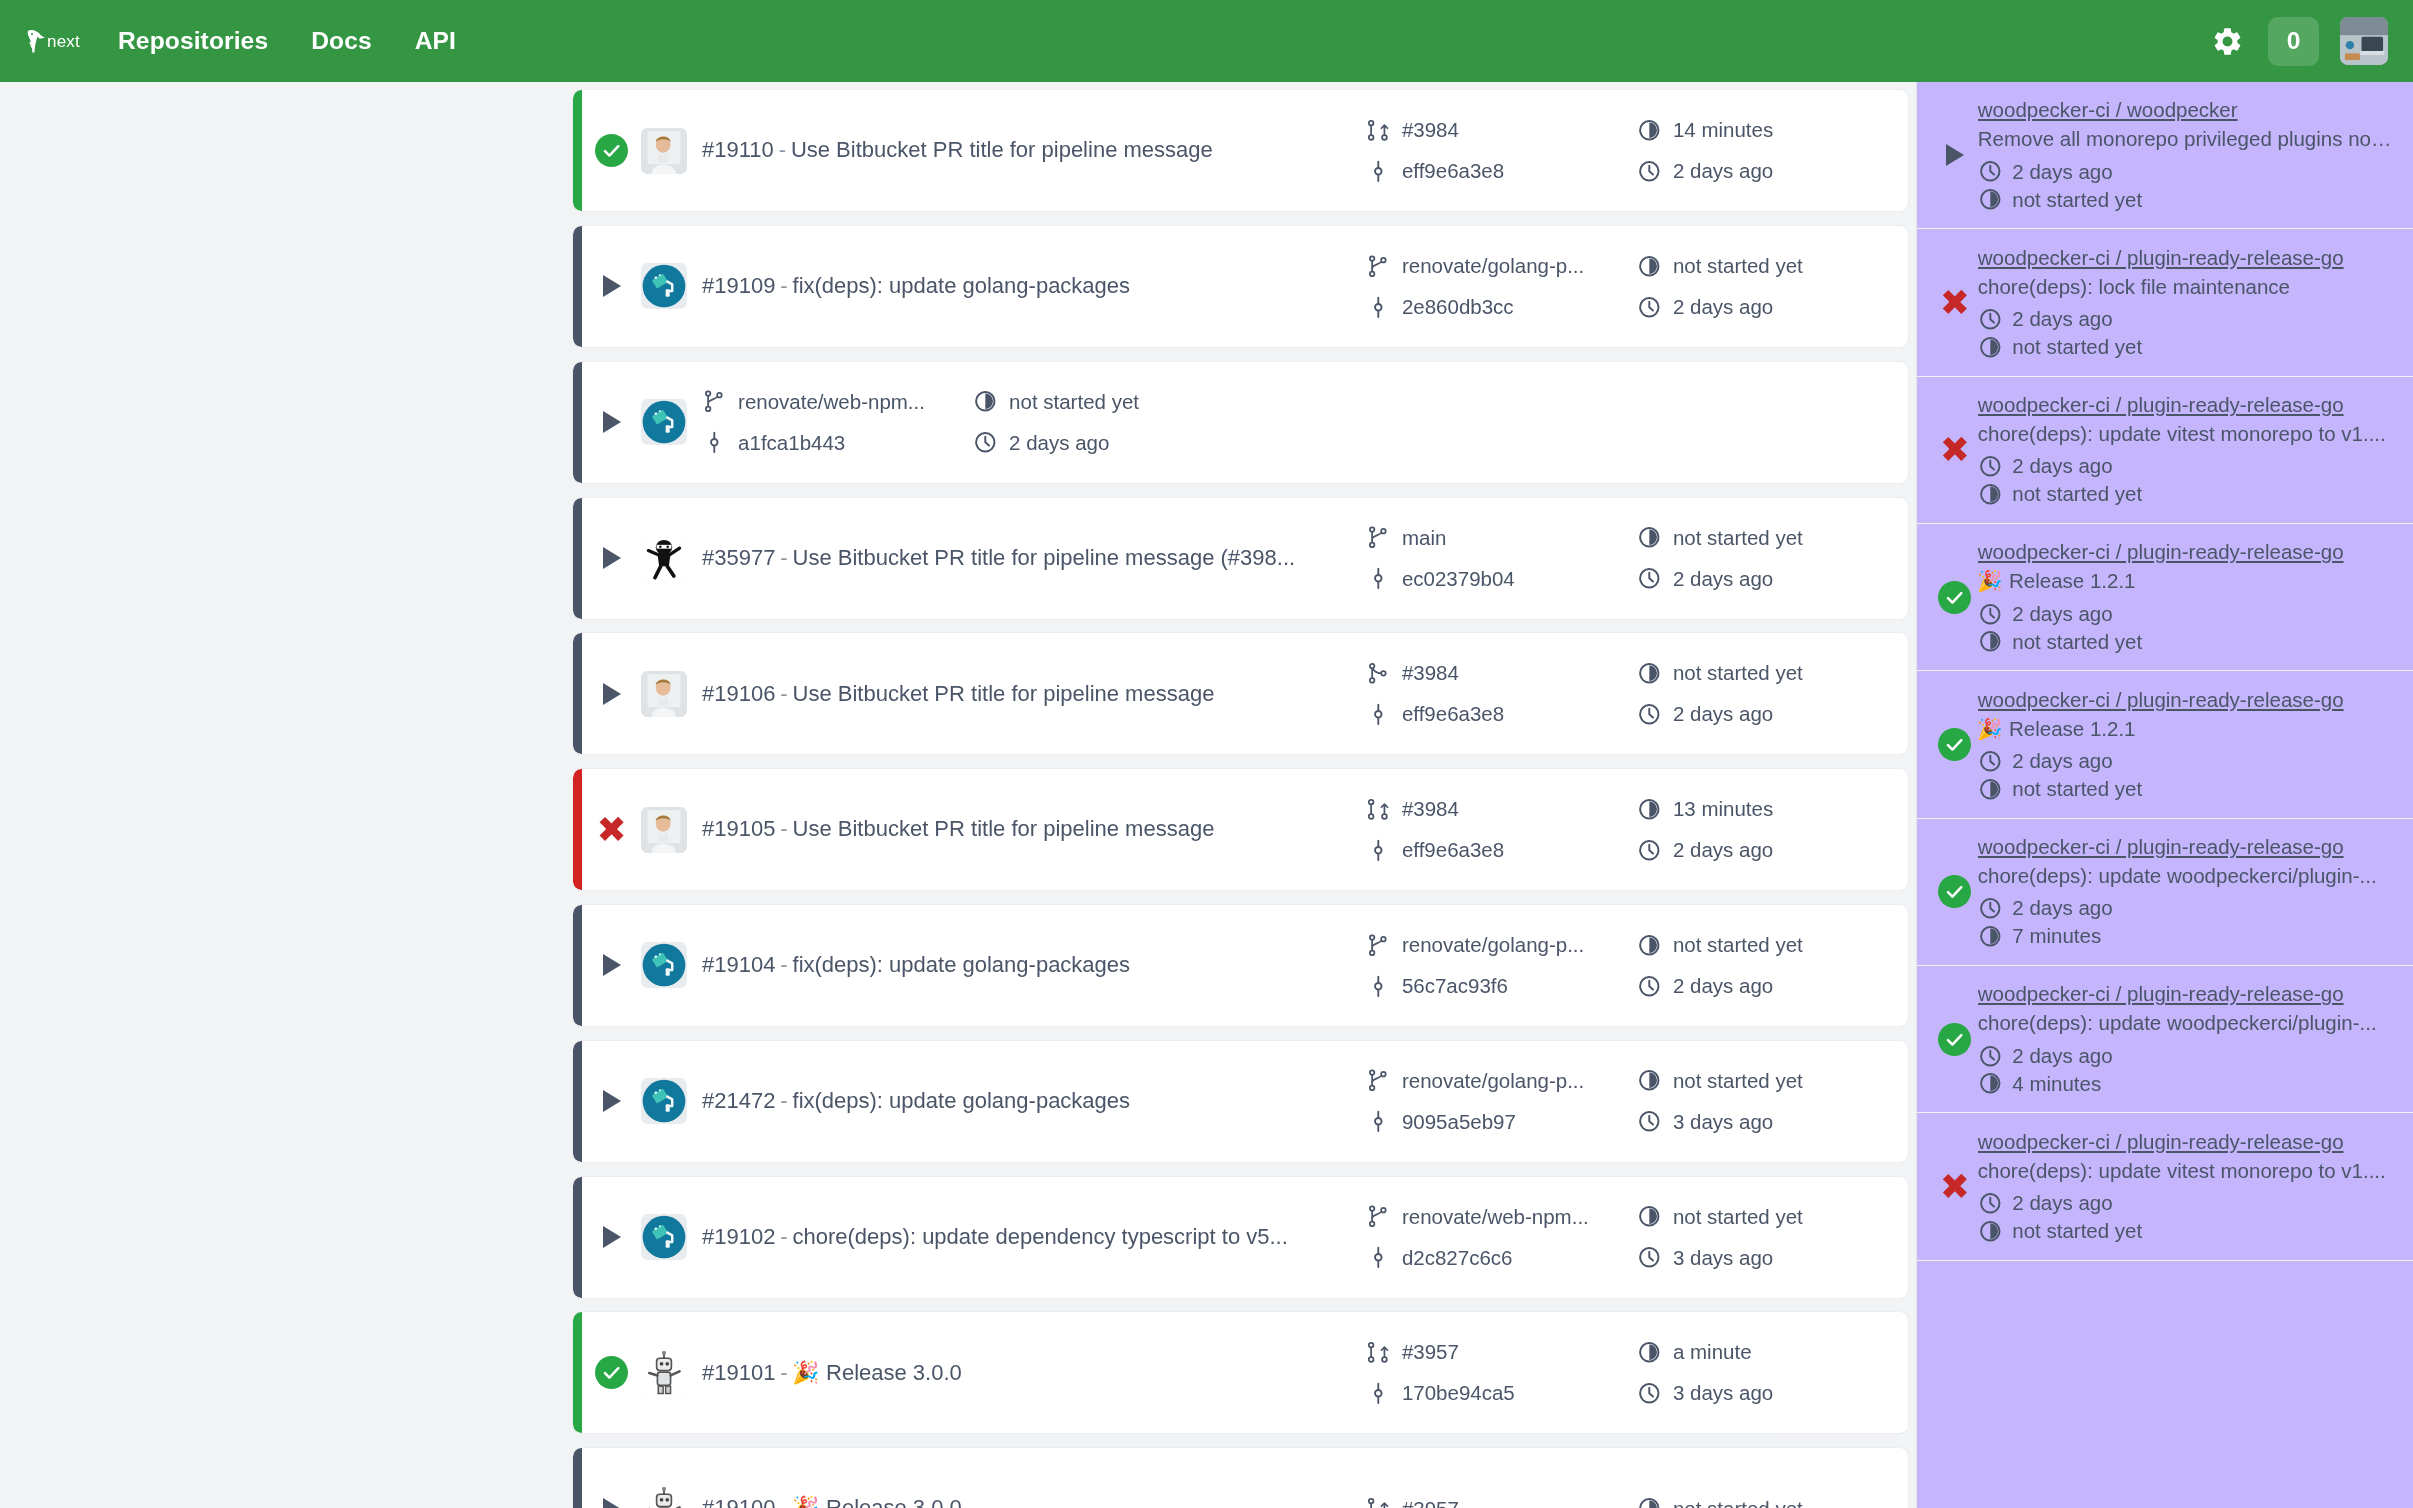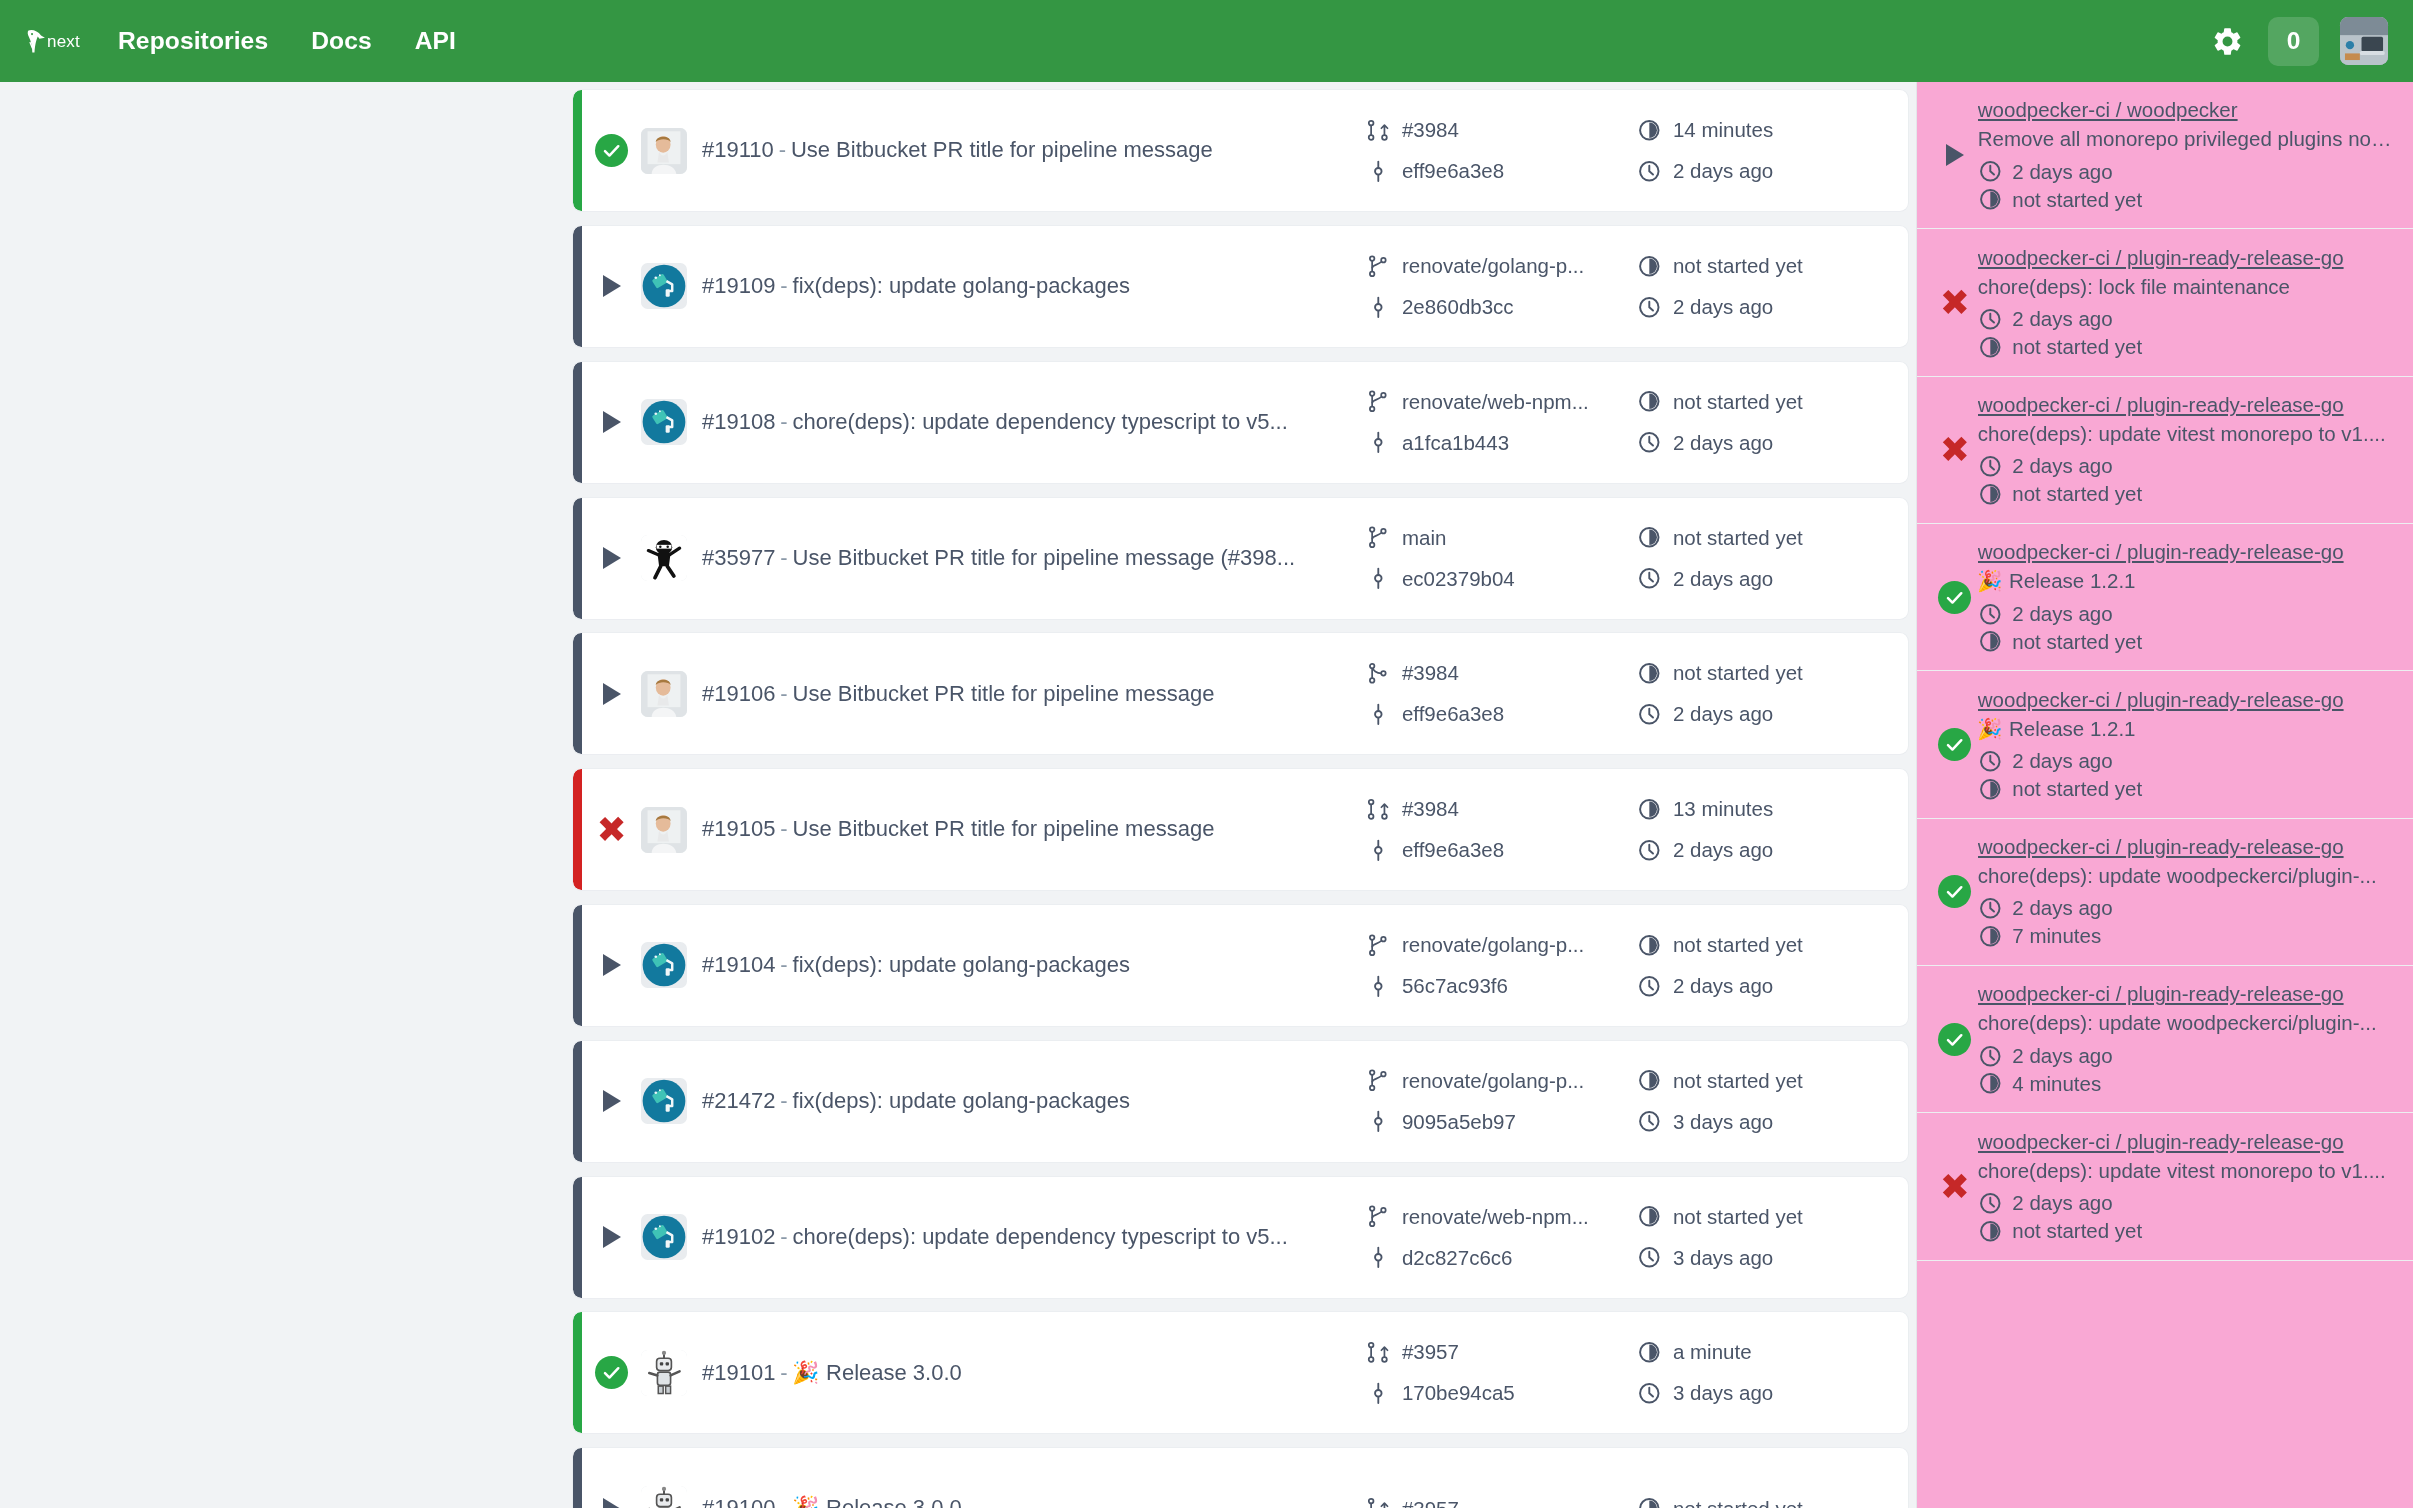--- a/index.html
+++ b/index.html
@@ -54,21 +54,21 @@
   .page { display: flex; height: 1427px; width: 100%; }
   .left-gutter { width: 565px; flex: 0 0 565px; background: #f1f3f5; }
   .main-col {
     width: 1351px; flex: 0 0 1351px;
     background: #f1f3f5;
     padding-top: 8.2px;
     overflow: hidden;
   }
   .right-col {
     width: 497px; flex: 1 1 auto;
-    background: #f9a8d4;
+    background: #c4b5fd;
     border-left: 1.6px solid #e4e7ea;
     overflow: hidden;
   }
   
   .pipeline-row {
     position: relative;
     background: #ffffff;
     border-radius: 8.2px;
     margin: 0 8.2px 14.8px 8.2px;
     height: 121px;
@@ -319,21 +319,20 @@
         <div class="avatar-sm">
           <svg width="46" height="46" viewBox="0 0 56 56">
             <circle cx="28" cy="28" r="26" fill="#12799e"></circle>
             <rect x="15" y="16" width="16" height="12" rx="2" fill="#3fc3b6" transform="rotate(-32 23 22)"></rect>
             <path d="M31 22 L38 26 L38 34 L33 34" stroke="#f2f7f8" stroke-width="3" fill="none" stroke-linejoin="round"></path>
             <rect x="30" y="32" width="5" height="9" rx="1.5" fill="#f2f7f8"></rect>
             <circle cx="18" cy="18" r="1.6" fill="#eaf6f8"></circle>
             <circle cx="23" cy="15" r="1.2" fill="#eaf6f8"></circle>
           </svg>
         </div>
-        <div class="row-title"><span class="num">#19108</span><span class="sep">-</span><span>chore(deps): update dependency typescript to v5...</span></div>
         <div class="meta-col">
           <div class="meta-line">
             <span>
               <svg width="24.6" height="24.6" viewBox="0 0 24 24">
                 <circle cx="6" cy="4.5" r="2.2" fill="none" stroke="#4a5568" stroke-width="1.7"></circle>
                 <circle cx="6" cy="19.5" r="2.2" fill="none" stroke="#4a5568" stroke-width="1.7"></circle>
                 <circle cx="17" cy="6" r="2.2" fill="none" stroke="#4a5568" stroke-width="1.7"></circle>
                 <path d="M6 6.7 V17.3" stroke="#4a5568" stroke-width="1.7" fill="none"></path>
                 <path d="M15 7.6 C12 11, 6 10, 6 14" stroke="#4a5568" stroke-width="1.7" fill="none"></path>
               </svg>

